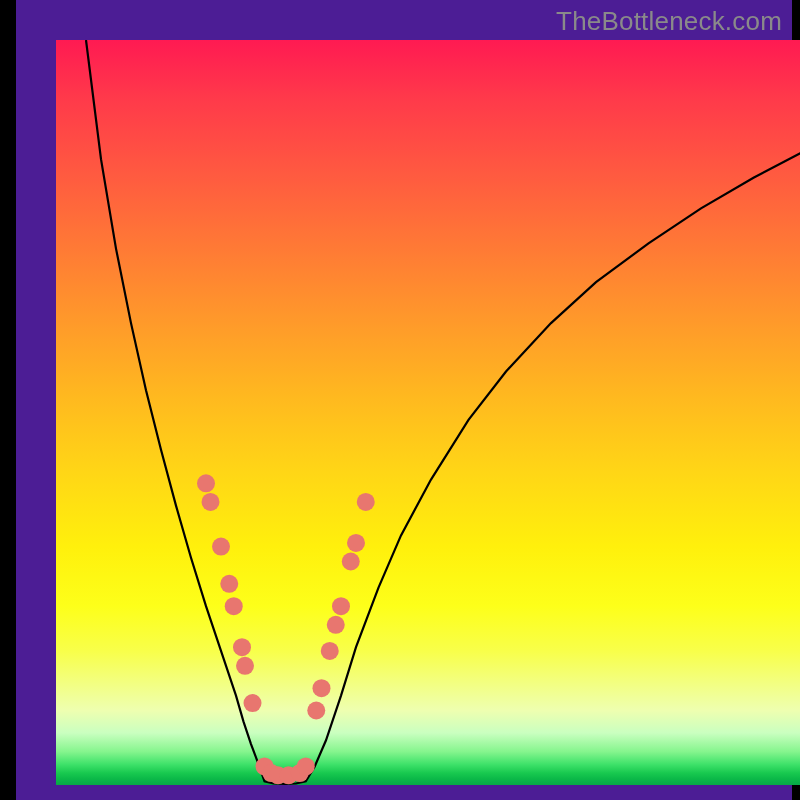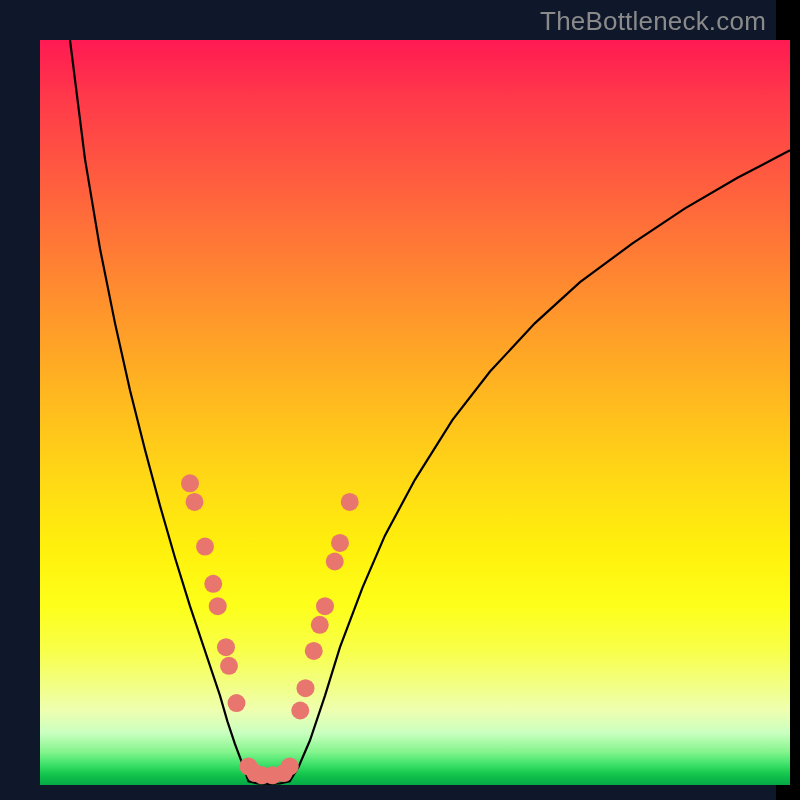--- a/index.html
+++ b/index.html
@@ -6,25 +6,25 @@
     margin: 0;
     padding: 0;
     width: 800px;
     height: 800px;
     background: #000;
     overflow: hidden;
     font-family: Arial, Helvetica, sans-serif;
   }
   .frame {
     position: absolute;
-    left: 0;
+    left: 16px;
     top: 0;
     width: 776px;
     height: 800px;
-    background: #0f172a;
+    background: #4c1d95;
   }
   .plot-area {
     position: absolute;
     left: 40px;
     top: 40px;
     width: 750px;
     height: 745px;
     overflow: hidden;
   }
   .gradient {

